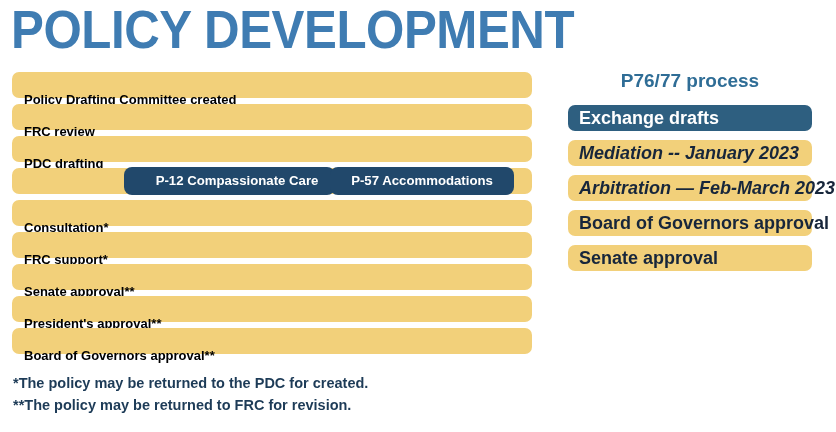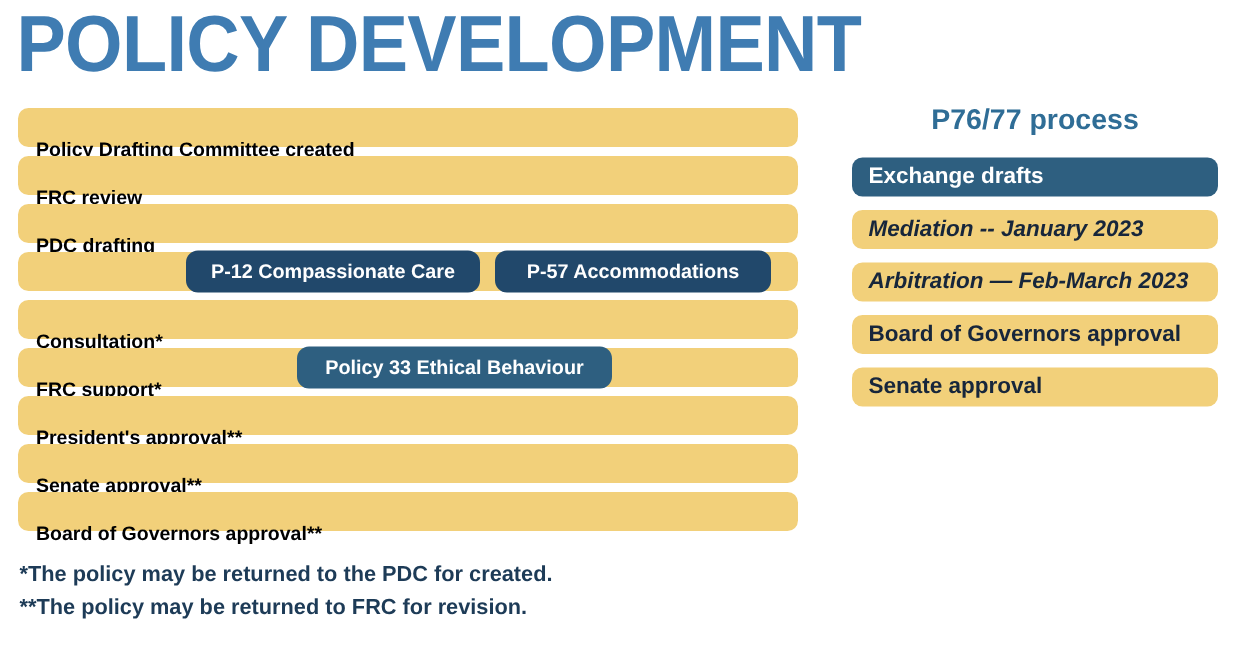--- a/index.html
+++ b/index.html
@@ -111,21 +111,21 @@
     border-radius: 7px;
   }
   .right-row.tone-dark   { background: #2e5f80; }
   .right-row.tone-yellow { background: #f2d07a; }
   .right-row-label {
     position: absolute;
     left: 11px;
     top: 0;
     height: 26px;
     line-height: 26px;
-    font-size: 15px;
+    font-size: 18px;
     font-weight: bold;
     white-space: nowrap;
   }
   .right-row.tone-dark   .right-row-label { color: #ffffff; }
   .right-row.tone-yellow .right-row-label { color: #17263b; }
   .right-row-label.is-italic { font-style: italic; }
 
   
   #footnotes {
     position: absolute;
@@ -152,35 +152,34 @@
       <div class="left-row">
         <span class="left-row-label">Policy Drafting Committee created</span>
       </div>
       <div class="left-row">
         <span class="left-row-label">FRC review</span>
       </div>
       <div class="left-row">
         <span class="left-row-label">PDC drafting</span>
       </div>
       <div class="left-row">
-        <span class="badge badge-navy" style="left: 112px; width: 196px;">P-12 Compassionate Care</span>
+        <span class="badge badge-navy" style="left: 112px; width: 196px; padding-left: 15px;">P-12 Compassionate Care</span>
         <span class="badge badge-navy" style="left: 318px; width: 184px;">P-57 Accommodations</span>
       </div>
       <div class="left-row">
         <span class="left-row-label">Consultation*</span>
       </div>
       <div class="left-row">
         <span class="left-row-label">FRC support*</span>
-        <span class="badge badge-steel" style="left: 186px; width: 210px;">Policy 33 Ethical Behaviour</span>
+      </div>
+      <div class="left-row">
+        <span class="left-row-label">Senate approval**</span>
       </div>
       <div class="left-row">
         <span class="left-row-label">President's approval**</span>
-      </div>
-      <div class="left-row">
-        <span class="left-row-label">Senate approval**</span>
       </div>
       <div class="left-row">
         <span class="left-row-label">Board of Governors approval**</span>
       </div>
     </div>
 
   <div id="right-column">
     <div id="right-heading">P76/77 process</div>
     <div id="right-rows">
         <div class="right-row tone-dark">

